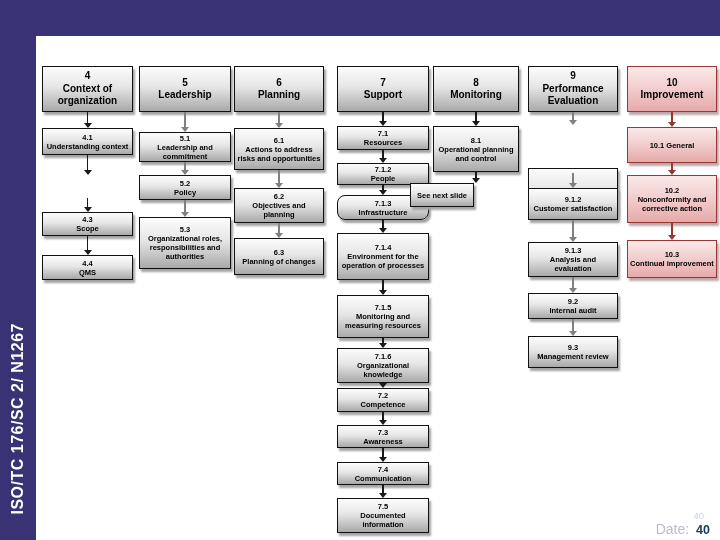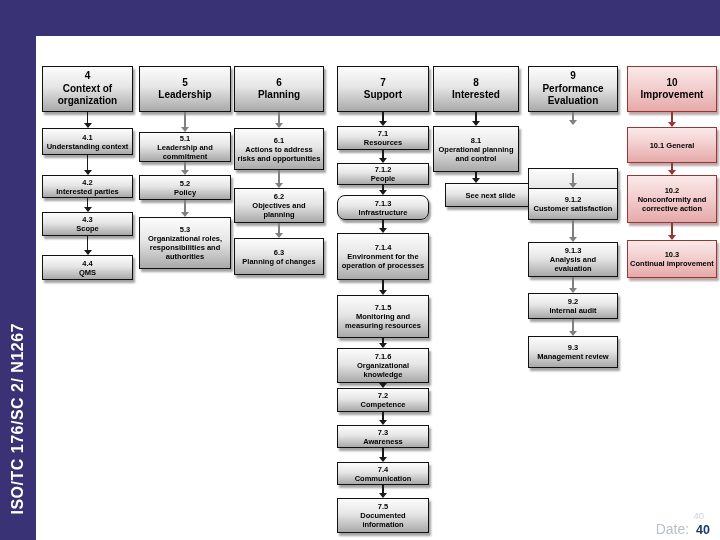--- a/index.html
+++ b/index.html
@@ -53,24 +53,20 @@
       <div class="txt">Context of organization</div>
     </div>
     <div class="conn-line" style="left: 86.75px; top: 112px; width: 1.5px; height: 12px; background: rgb(26, 26, 26);"></div>
     <div class="conn-head" style="left: 83.5px; top: 123px; border-top-color: rgb(26, 26, 26);"></div>
     <div class="box" style="left: 42px; top: 128px; width: 91px; height: 27px;">
       <div class="num">4.1</div>
       <div class="txt">Understanding context</div>
     </div>
     <div class="conn-line" style="left: 86.75px; top: 155px; width: 1.5px; height: 16px; background: rgb(26, 26, 26);"></div>
     <div class="conn-head" style="left: 83.5px; top: 170px; border-top-color: rgb(26, 26, 26);"></div>
-    <div class="box" style="left: 42px; top: 175px; width: 91px; height: 23px;">
-      <div class="num">4.2</div>
-      <div class="txt">Interested parties</div>
-    </div>
     <div class="conn-line" style="left: 86.75px; top: 198px; width: 1.5px; height: 10px; background: rgb(26, 26, 26);"></div>
     <div class="conn-head" style="left: 83.5px; top: 207px; border-top-color: rgb(26, 26, 26);"></div>
     <div class="box" style="left: 42px; top: 212px; width: 91px; height: 24px;">
       <div class="num">4.3</div>
       <div class="txt">Scope</div>
     </div>
     <div class="conn-line" style="left: 86.75px; top: 236px; width: 1.5px; height: 15px; background: rgb(26, 26, 26);"></div>
     <div class="conn-head" style="left: 83.5px; top: 250px; border-top-color: rgb(26, 26, 26);"></div>
     <div class="box" style="left: 42px; top: 255px; width: 91px; height: 25px;">
       <div class="num">4.4</div>
@@ -179,31 +175,31 @@
       <div class="txt">Communication</div>
     </div>
     <div class="conn-line" style="left: 381.75px; top: 485px; width: 2.5px; height: 9px; background: rgb(26, 26, 26);"></div>
     <div class="conn-head" style="left: 379px; top: 493px; border-top-color: rgb(26, 26, 26);"></div>
     <div class="box" style="left: 337px; top: 498px; width: 92px; height: 35px;">
       <div class="num">7.5</div>
       <div class="txt">Documented information</div>
     </div>
     <div class="box header" style="left: 433px; top: 66px; width: 86px; height: 46px;">
       <div class="num">8</div>
-      <div class="txt">Interested</div>
+      <div class="txt">Monitoring</div>
     </div>
     <div class="conn-line" style="left: 475px; top: 112px; width: 2px; height: 10px; background: rgb(26, 26, 26);"></div>
     <div class="conn-head" style="left: 472px; top: 121px; border-top-color: rgb(26, 26, 26);"></div>
     <div class="box" style="left: 433px; top: 126px; width: 86px; height: 46px;">
       <div class="num">8.1</div>
       <div class="txt">Operational planning and control</div>
     </div>
     <div class="conn-line" style="left: 475px; top: 172px; width: 2px; height: 7px; background: rgb(26, 26, 26);"></div>
     <div class="conn-head" style="left: 472px; top: 178px; border-top-color: rgb(26, 26, 26);"></div>
-    <div class="box" style="left: 445px; top: 183px; width: 91px; height: 24px;">
+    <div class="box" style="left: 410px; top: 183px; width: 64px; height: 24px;">
       <div class="txt">See next slide</div>
     </div>
     <div class="box header" style="left: 528px; top: 66px; width: 90px; height: 46px;">
       <div class="num">9</div>
       <div class="txt">Performance Evaluation</div>
     </div>
     <div class="conn-line" style="left: 572px; top: 112px; width: 2px; height: 9px; background: rgb(128, 128, 128);"></div>
     <div class="conn-head" style="left: 569px; top: 120px; border-top-color: rgb(128, 128, 128);"></div>
     <div class="box" style="left: 528px; top: 125px; width: 90px; height: 48px; margin-top: 43px;">
       <div class="num">9.1</div>

